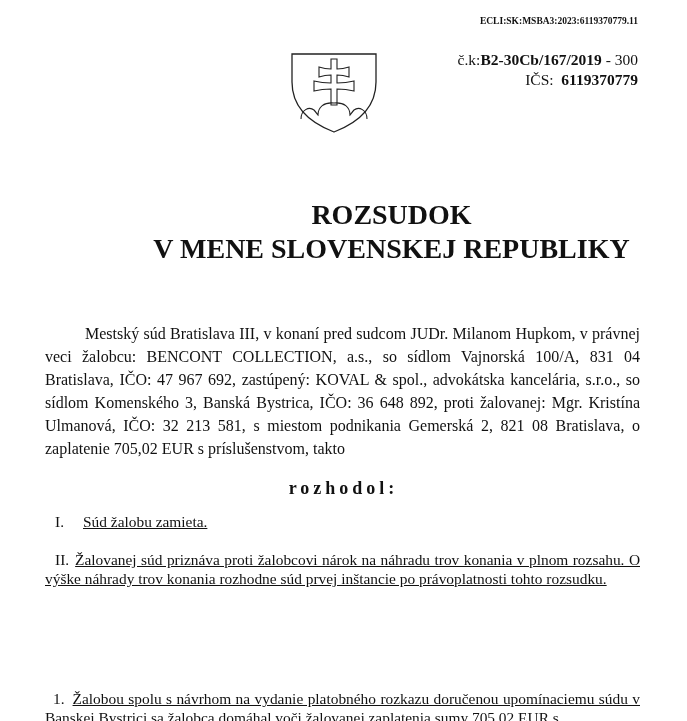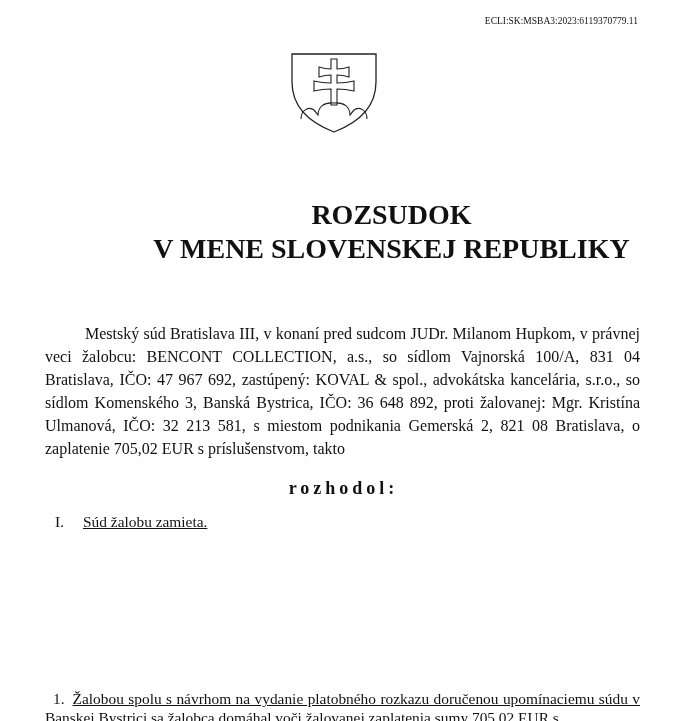--- a/index.html
+++ b/index.html
@@ -1,19 +1,19 @@
 <!DOCTYPE html>
 <html><head>
 <meta charset="utf-8">
 <style>
   html, body { margin: 0; padding: 0; background: #ffffff; }
   body { width: 687px; height: 721px; overflow: hidden; position: relative;
          font-family: "Liberation Serif", "DejaVu Serif", serif; color: #111; }
   .page { position: absolute; left: 0; top: 0; width: 687px; height: 721px; }
-  .ecli { position: absolute; right: 49px; top: 16px; font-size: 9.5px; font-weight: normal; letter-spacing: 0; }
+  .ecli { position: absolute; right: 49px; top: 16px; font-size: 9.5px; font-weight: bold; letter-spacing: 0; }
   .ref { position: absolute; right: 49px; top: 50px; font-size: 15.5px; text-align: right; line-height: 20px; }
   .ref b { font-weight: bold; }
   .crest { position: absolute; left: 290px; top: 52px; width: 88px; height: 82px; }
   .title { position: absolute; left: 0; width: 687px; text-align: center; font-weight: bold; font-size: 28px; line-height: 34px; padding-left: 48px; }
   .t1 { top: 198px; }
   .t2 { top: 232px; }
   .para { position: absolute; left: 45px; width: 595px; font-size: 16px; line-height: 23px; text-align: justify; }
   .intro { top: 322px; text-indent: 40px; }
   .heading { position: absolute; left: 0; width: 687px; text-align: center; font-weight: bold; font-size: 18px; letter-spacing: 4px; }
   .h1 { top: 478px; }
@@ -27,37 +27,48 @@
   .i2 .num { margin-left: 10px; margin-right: 6px; }
   .i3 .num { margin-left: 8px; margin-right: 8px; }
 </style>
 </head>
 <body>
 
 <div class="page">
 
   <div class="ecli">ECLI:SK:MSBA3:2023:6119370779.11</div>
 
+  <div class="ref">
+    <div>
+      <span>č.k:</span><b>B2-30Cb/167/2019</b><span> - 300</span>
+    </div>
+    <div>
+      <span>IČS:</span>&nbsp;&nbsp;<b>6119370779</b>
+    </div>
+  </div>
 
   <svg class="crest" viewBox="0 0 88 82" xmlns="http://www.w3.org/2000/svg">
     <path d="M2 2 L86 2 L86 30 C86 55 70 70 44 80 C18 70 2 55 2 30 Z" fill="#fff" stroke="#222" stroke-width="1.3"></path>
     <path d="M41 7 L47 7 L47 17 C51 17 56 16 59 15 L59 25 C56 24 51 23 47 23 L47 31 C53 31 60 30 64 29 L64 39 C60 38 53 37 47 37 L47 53 L41 53 L41 37 C35 37 28 38 24 39 L24 29 C28 30 35 31 41 31 L41 23 C37 23 32 24 29 25 L29 15 C32 16 37 17 41 17 Z" fill="#fff" stroke="#222" stroke-width="1.1"></path>
     <path d="M11 67 C11 58 19 54 24 58 C26 60 27 62 28 63 C28 55 34 50 44 51 C54 50 60 55 60 63 C61 62 62 60 64 58 C69 54 77 58 77 67" fill="none" stroke="#222" stroke-width="1.1"></path>
   </svg>
 
   <div class="title t1">ROZSUDOK</div>
   <div class="title t2">V MENE SLOVENSKEJ REPUBLIKY</div>
 
   <div class="para intro">Mestský súd Bratislava III, v konaní pred sudcom JUDr. Milanom Hupkom, v právnej veci žalobcu: BENCONT COLLECTION, a.s., so sídlom Vajnorská 100/A, 831 04 Bratislava, IČO: 47 967 692, zastúpený: KOVAL &amp; spol., advokátska kancelária, s.r.o., so sídlom Komenského 3, Banská Bystrica, IČO: 36 648 892, proti žalovanej: Mgr. Kristína Ulmanová, IČO: 32 213 581, s miestom podnikania Gemerská 2, 821 08 Bratislava, o zaplatenie 705,02 EUR s príslušenstvom, takto</div>
 
   <div class="heading h1">rozhodol:</div>
 
   <div class="item i1">
     <span class="num">I.</span><span>Súd žalobu zamieta.</span>
   </div>
 
+  <div class="item i2">
+    <span class="num">II.</span><span>Žalovanej súd priznáva proti žalobcovi nárok na náhradu trov konania v plnom rozsahu. O výške náhrady trov konania rozhodne súd prvej inštancie po právoplatnosti tohto rozsudku.</span>
+  </div>
 
 
   <div class="item i3">
     <span class="num">1.</span><span>Žalobou spolu s návrhom na vydanie platobného rozkazu doručenou upomínaciemu súdu v Banskej Bystrici sa žalobca domáhal voči žalovanej zaplatenia sumy 705,02 EUR s</span>
   </div>
 
 </div>
 
 </body></html>

